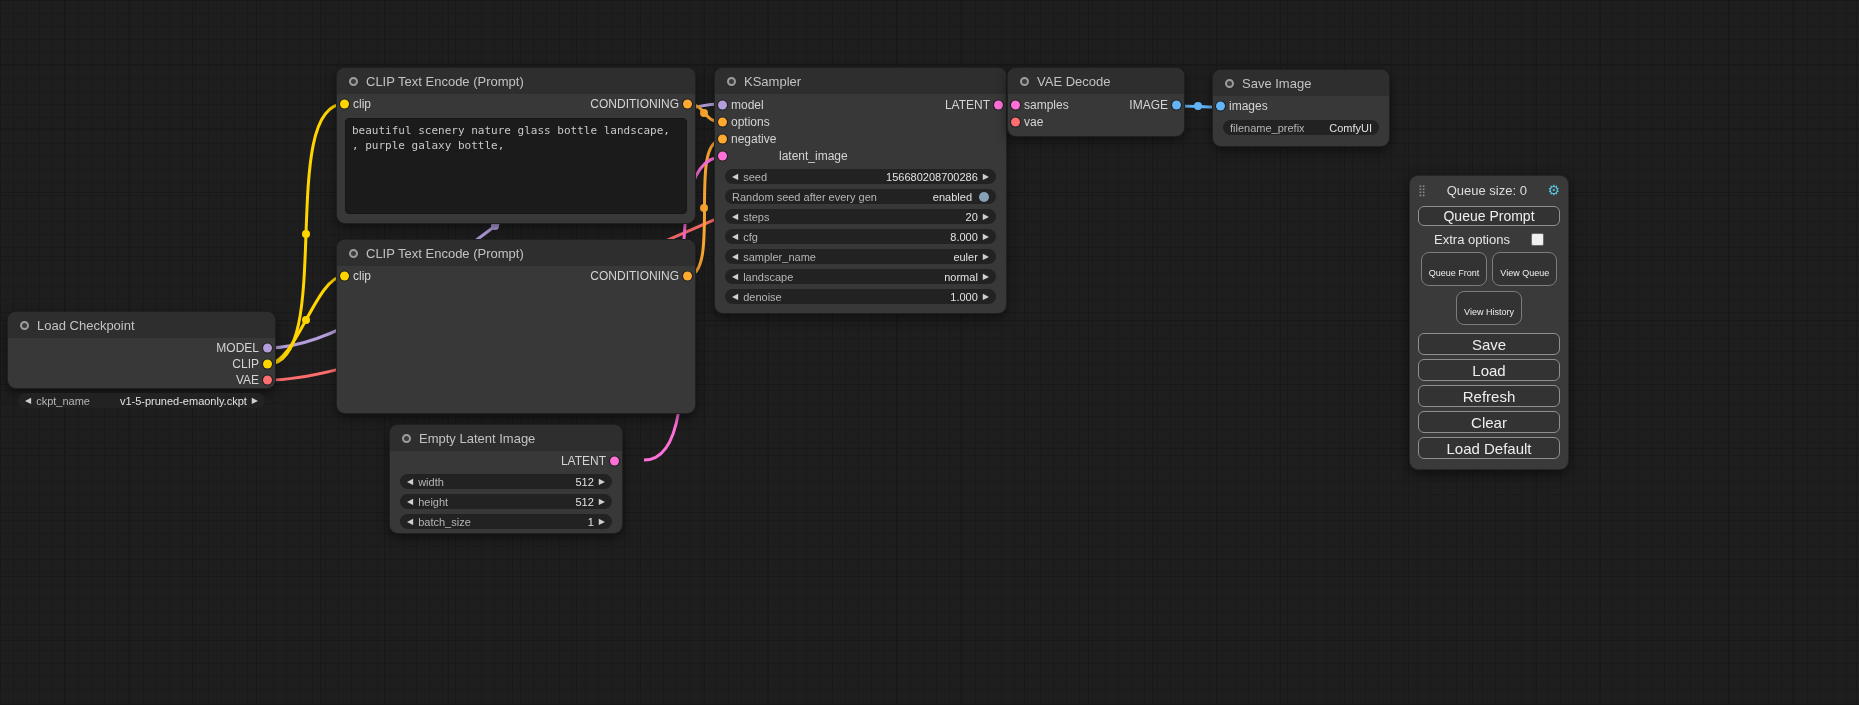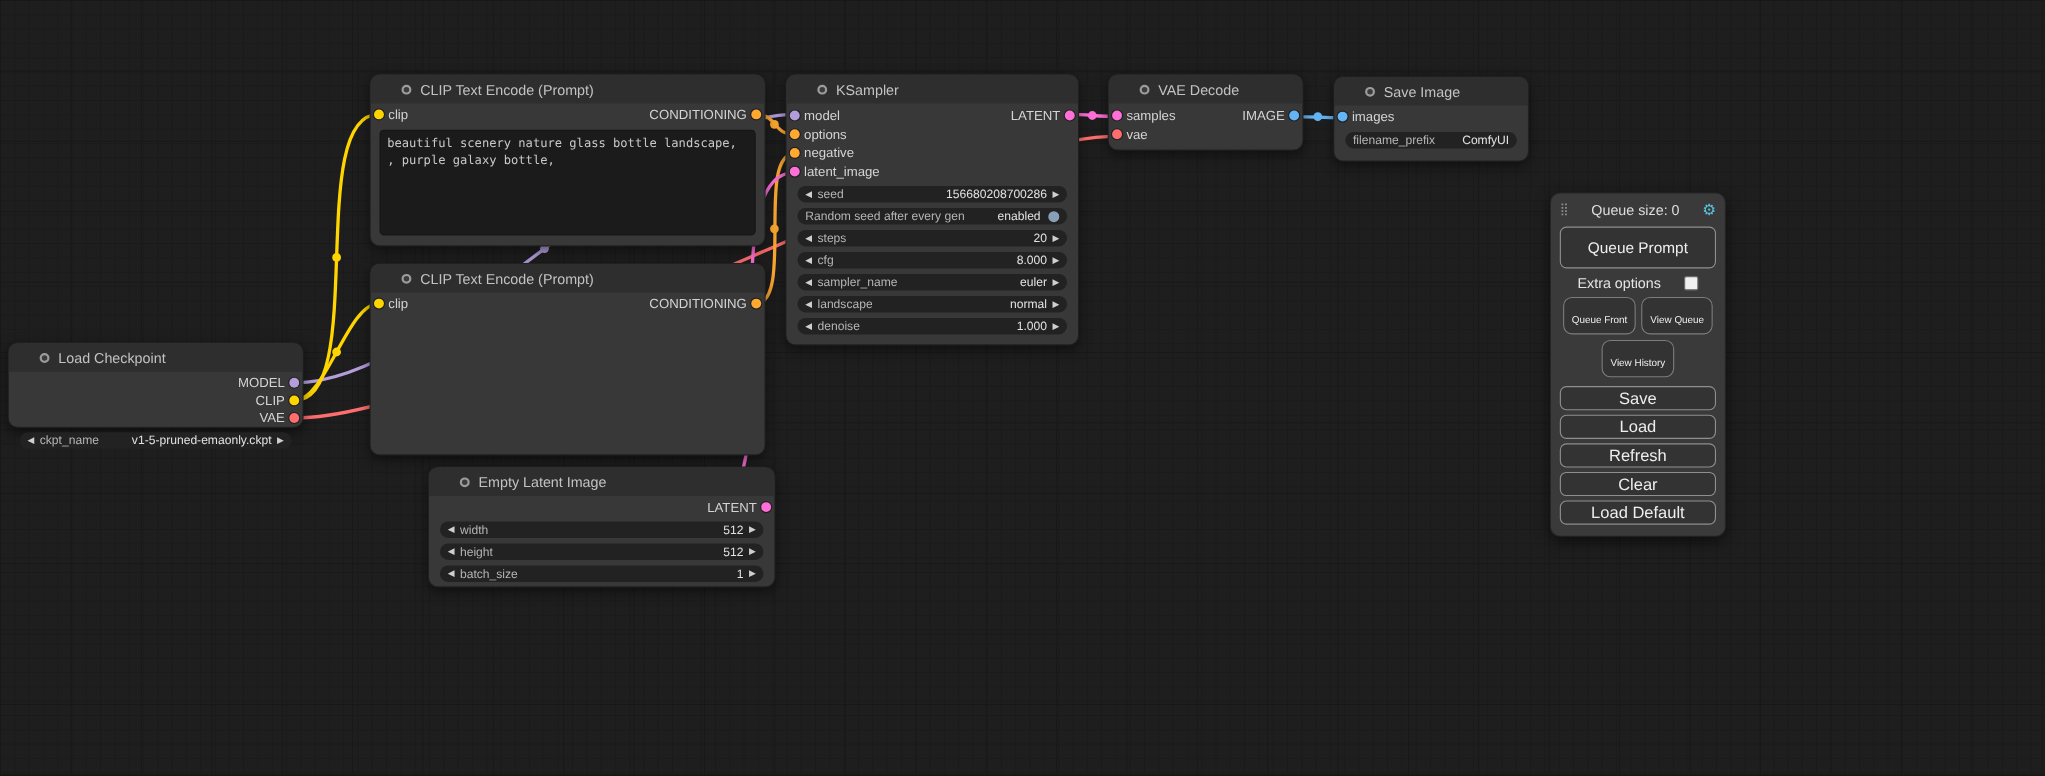--- a/index.html
+++ b/index.html
@@ -15,21 +15,21 @@
     font-family:"Liberation Sans",sans-serif;
   }
   svg.wires{position:absolute;left:0;top:0;z-index:0;}
   .node{
     position:absolute;z-index:1;background:#383838;border-radius:8px;
     box-shadow:0 0 0 1px #202020,0 4px 12px rgba(0,0,0,.55);
     color:#d0d0d0;box-sizing:border-box;
   }
   .node-title{
     height:26px;background:#2e2e2e;border-radius:8px 8px 0 0;
-    display:flex;align-items:center;gap:8px;padding:0 28px;
+    display:flex;align-items:center;gap:8px;padding:0 12px;
     font-size:13px;color:#c2c2c2;white-space:nowrap;overflow:hidden;
   }
   .collapse-dot{
     width:9px;height:9px;border-radius:50%;flex:0 0 auto;
     background:#3c3c3c;border:2px solid #9c9c9c;box-sizing:border-box;
   }
   .srow{position:relative;display:flex;align-items:center;font-size:12px;color:#d4d4d4;}
   .srow .in-label{margin-left:16px;}
   .srow .out-label{margin-left:auto;margin-right:16px;}
   .dot{
@@ -62,21 +62,21 @@
     padding:4px 8px 10px;box-sizing:border-box;color:#ddd;
   }
   .qp-header{display:flex;align-items:center;justify-content:space-between;height:20px;font-size:13px;color:#ddd;}
   .drag-dots{color:#8b8b8b;font-size:11px;cursor:move;}
   .gear{color:#58C4DE;font-size:14px;cursor:pointer;}
   .qp-btn{
     display:block;width:100%;margin:4px auto 0;height:22px;
     background:#333;border:1px solid #8f8f8f;border-radius:6px;
     color:#eee;font-family:"Liberation Sans",sans-serif;font-size:15px;line-height:1;cursor:pointer;
   }
-  .qp-btn.big{height:38px;font-size:14px;margin-top:6px;}
+  .qp-btn.big{height:20px;font-size:14px;margin-top:6px;}
   .qp-btn.sm{
     display:inline-block;width:auto;height:15px;margin:0;
     font-size:9px;padding:16px 7px;border-radius:8px;border-color:#7c7c7c;
   }
   .extra-row{display:flex;align-items:center;justify-content:center;gap:21px;font-size:13px;margin-top:6px;color:#e5e5e5;}
   .checkbox{width:11px;height:11px;background:#f0f0f0;border:1px solid #6a6a6a;border-radius:2px;}
   .small-row{display:flex;justify-content:center;gap:5px;margin-top:5px;}
 </style>
 </head>
 <body>
@@ -149,21 +149,21 @@
       <span>CLIP Text Encode (Prompt)</span>
     </div>
     <div class="srow" style="height:20px;">
       <span class="dot in c-clip"></span>
       <span class="in-label">clip</span>
       <span class="out-label">CONDITIONING</span>
       <span class="dot out c-cond"></span>
     </div>
   </div>
 
-  <div class="node" style="left:390px;top:425px;width:314px;height:108px;">
+  <div class="node" style="left:390px;top:425px;width:232px;height:108px;">
     <div class="node-title">
       <span class="collapse-dot"></span>
       <span>Empty Latent Image</span>
     </div>
     <div class="srow" style="height:16px;margin-top:2px;">
       <span class="out-label">LATENT</span>
       <span class="dot out c-latent"></span>
     </div>
     <div class="widget">
       <span class="arrow">◀</span>
@@ -178,40 +178,40 @@
       <span class="arrow">▶</span>
     </div>
     <div class="widget">
       <span class="arrow">◀</span>
       <span class="wlabel">batch_size</span>
       <span class="wvalue">1</span>
       <span class="arrow">▶</span>
     </div>
   </div>
 
-  <div class="node" style="left:715px;top:68px;width:265px;height:245px;">
+  <div class="node" style="left:715px;top:68px;width:291px;height:245px;">
     <div class="node-title">
       <span class="collapse-dot"></span>
       <span>KSampler</span>
     </div>
     <div class="srow" style="height:17px;margin-top:2px;">
       <span class="dot in c-model"></span>
       <span class="in-label">model</span>
       <span class="out-label">LATENT</span>
       <span class="dot out c-latent"></span>
     </div>
     <div class="srow" style="height:17px;">
       <span class="dot in c-cond"></span>
       <span class="in-label">options</span>
     </div>
     <div class="srow" style="height:17px;">
       <span class="dot in c-cond"></span>
       <span class="in-label">negative</span>
     </div>
-    <div class="srow" style="height:17px;">
+    <div class="srow" style="height:17px;padding-left:48px;">
       <span class="dot in c-latent"></span>
       <span class="in-label">latent_image</span>
     </div>
     <div class="widget">
       <span class="arrow">◀</span>
       <span class="wlabel">seed</span>
       <span class="wvalue">156680208700286</span>
       <span class="arrow">▶</span>
     </div>
     <div class="widget">

